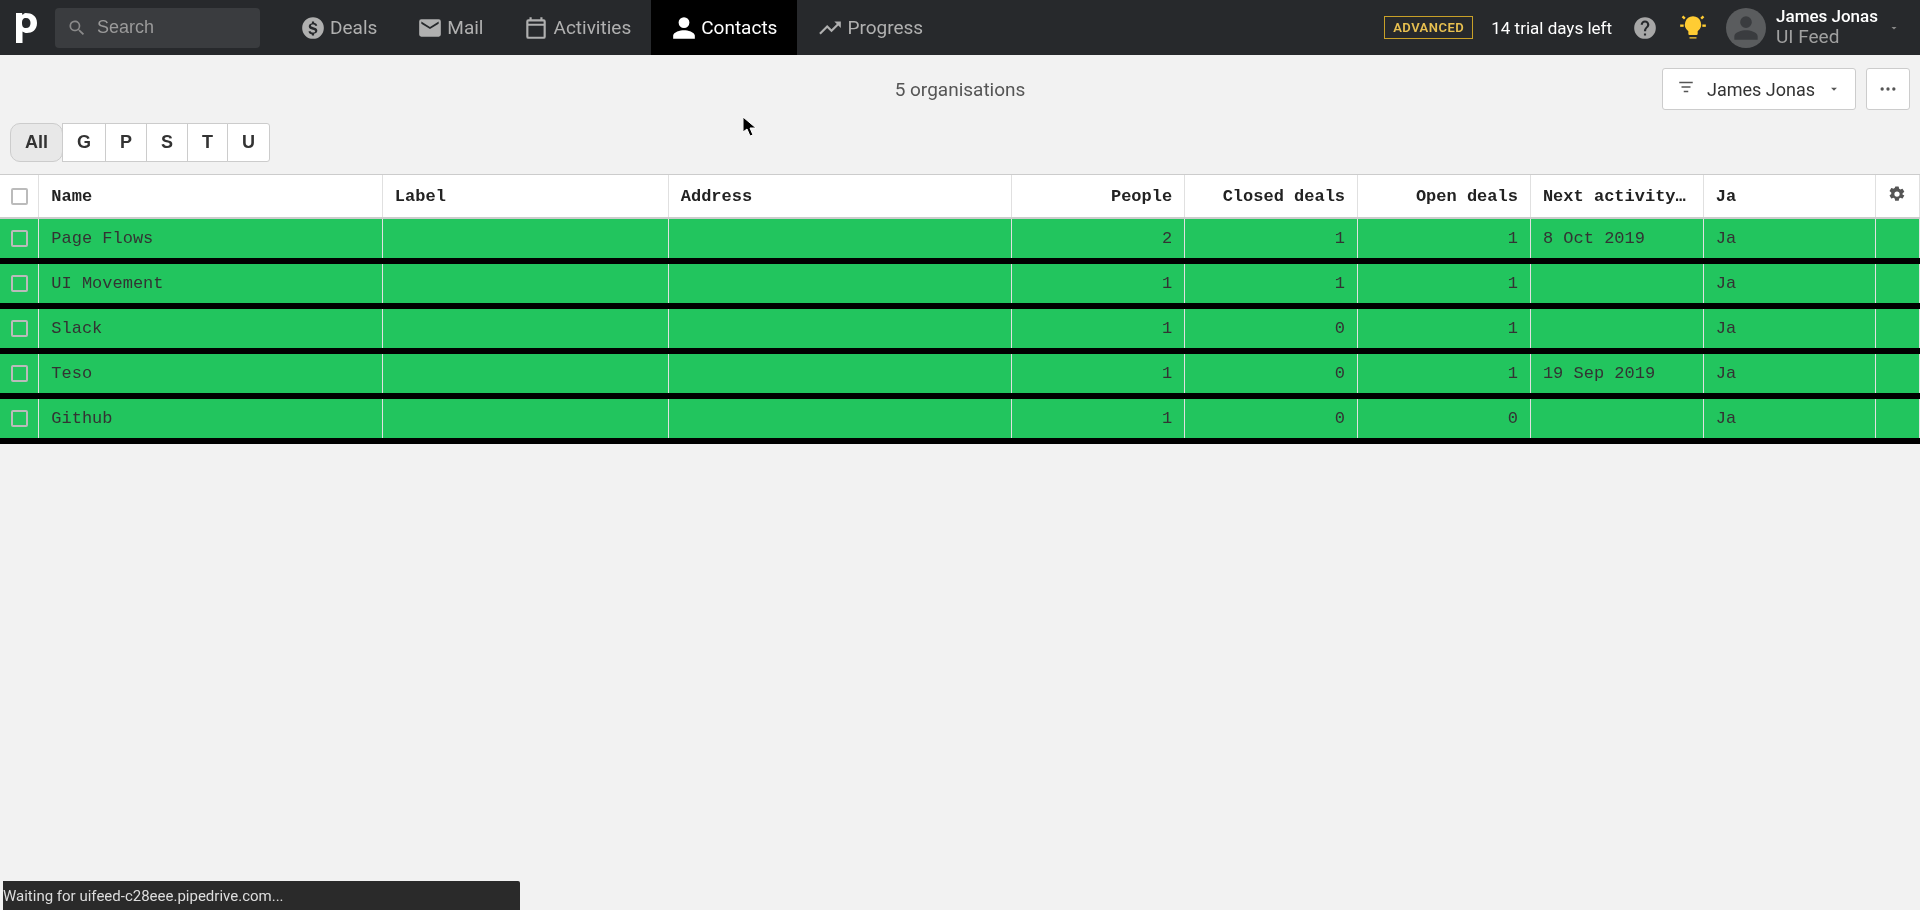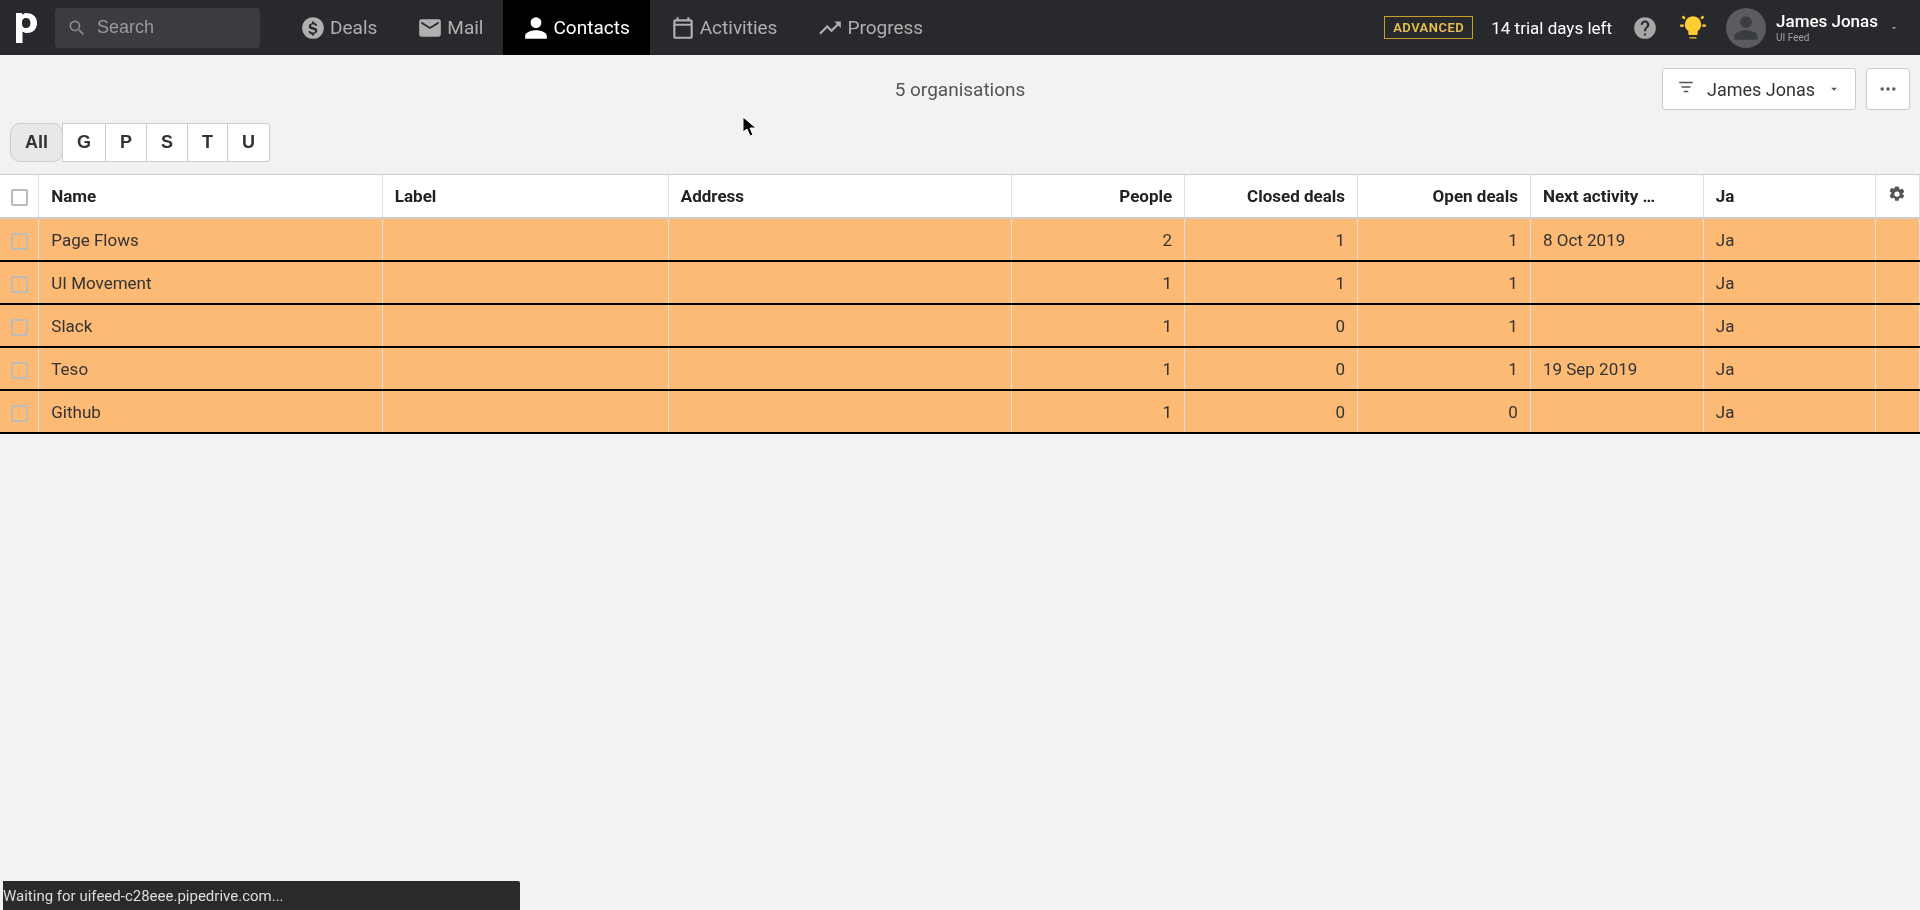--- a/index.html
+++ b/index.html
@@ -25,42 +25,42 @@
     .badge-advanced { border: 1px solid #c8a028; color: #e8c050; font-size: 13px; padding: 3px 8px; letter-spacing: 0.5px; font-weight: 600; }
     .trial-text { color: #fff; font-size: 17px; }
     .header-icon-btn { display: flex; align-items: center; justify-content: center; cursor: pointer; width: 30px; height: 30px; }
     .header-icon-btn svg { fill: #a7a7a7; }
     .bulb svg { fill: #ffcc33; }
     .avatar { width: 40px; height: 40px; border-radius: 50%; background: #5a5c5e; display: flex; align-items: center; justify-content: center; }
     .avatar svg { fill: #3a3c3f; }
     .user-block { display: flex; align-items: center; gap: 10px; cursor: pointer; padding-right: 8px; }
     .user-text { line-height: 1.2; }
     .user-name { color: #fff; font-size: 17px; font-weight: 500; }
-    .user-sub { color: #a0a0a0; font-size: 10px; }
+    .user-sub { color: #a0a0a0; font-size: 19px; }
     .caret-down { display: flex; align-items: center; }
 
     
     .toolbar { display: flex; align-items: center; padding: 13px 10px; position: relative; }
     .btn-add { background: #26a626; color: #fff; border: none; border-radius: 3px; font-size: 18px; font-weight: 600; padding: 10px 18px; cursor: pointer; }
     .org-count { position: absolute; left: 50%; transform: translateX(-50%); font-size: 19px; color: #555; }
     .tb-right { margin-left: auto; display: flex; gap: 10px; }
     .filter-btn { background: #fff; border: 1px solid #ccc; border-radius: 3px; height: 42px; display: flex; align-items: center; padding: 0 14px; gap: 12px; cursor: pointer; font-size: 18px; color: #333; }
     .more-btn { background: #fff; border: 1px solid #ccc; border-radius: 3px; width: 44px; height: 42px; display: flex; align-items: center; justify-content: center; cursor: pointer; }
 
     
     .alpha-row { padding: 0 10px 12px 10px; display: flex; }
     .alpha-btn { background: #fff; border: 1px solid #ccc; padding: 8px 14px; font-size: 18px; color: #333; cursor: pointer; margin-left: -1px; font-weight: 600; }
     .alpha-btn:first-child { border-radius: 3px 0 0 3px; margin-left: 0; }
     .alpha-btn:last-child { border-radius: 0 3px 3px 0; }
     .alpha-btn.active { background: #e8e8e8; border-radius: 10px; }
 
     
-    .table-wrap { border-top: 1px solid #ccc; background: #fdba74; }
+    .table-wrap { border-top: 1px solid #ccc; background: #22c55e; font-family: Liberation Mono, monospace; }
     table { width: 100%; border-collapse: collapse; table-layout: fixed; }
-    th, td { border-right: 1px solid #e0e0e0; border-bottom: 2px solid #000000; padding: 10px 12px; font-size: 17px; text-align: left; height: 43px; white-space: nowrap; overflow: hidden; text-overflow: ellipsis; }
+    th, td { border-right: 1px solid #e0e0e0; border-bottom: 6px solid #000000; padding: 10px 12px; font-size: 17px; text-align: left; height: 43px; white-space: nowrap; overflow: hidden; text-overflow: ellipsis; }
     th { font-weight: 700; color: #222; background: #fff; border-bottom: 2px solid #ccc; }
     td { color: #333; }
     .col-check { width: 35px; text-align: center; padding: 0; }
     .col-name { width: 310px; }
     .col-label { width: 258px; }
     .col-address { width: 310px; }
     .col-people { width: 156px; }
     .col-closed { width: 156px; }
     .col-open { width: 156px; }
     .col-next { width: 156px; }
@@ -103,35 +103,35 @@
       <span>Deals</span>
     </div>
     <div class="nav-item">
       <span class="icon">
           <svg width="26" height="26" viewBox="0 0 24 24">
             <path d="M20 4H4a2 2 0 0 0-2 2v12a2 2 0 0 0 2 2h16a2 2 0 0 0 2-2V6a2 2 0 0 0-2-2zm0 4-8 5-8-5V6l8 5 8-5z"></path>
           </svg>
         </span>
       <span>Mail</span>
     </div>
+    <div class="nav-item">
+      <span class="icon">
+          <svg width="26" height="26" viewBox="0 0 24 24">
+            <path d="M19 4h-1V2h-2v2H8V2H6v2H5a2 2 0 0 0-2 2v14a2 2 0 0 0 2 2h14a2 2 0 0 0 2-2V6a2 2 0 0 0-2-2zm0 16H5V10h14zm0-12H5V6h14z"></path>
+          </svg>
+        </span>
+      <span>Activities</span>
+    </div>
     <div class="nav-item active">
       <span class="icon">
           <svg width="26" height="26" viewBox="0 0 24 24">
             <path d="M12 12a5 5 0 1 0-5-5 5 5 0 0 0 5 5zm0 2c-3.3 0-10 1.7-10 5v3h20v-3c0-3.3-6.7-5-10-5z"></path>
           </svg>
         </span>
       <span>Contacts</span>
-    </div>
-    <div class="nav-item">
-      <span class="icon">
-          <svg width="26" height="26" viewBox="0 0 24 24">
-            <path d="M19 4h-1V2h-2v2H8V2H6v2H5a2 2 0 0 0-2 2v14a2 2 0 0 0 2 2h14a2 2 0 0 0 2-2V6a2 2 0 0 0-2-2zm0 16H5V10h14zm0-12H5V6h14z"></path>
-          </svg>
-        </span>
-      <span>Activities</span>
     </div>
     <div class="nav-item">
       <span class="icon">
           <svg width="26" height="26" viewBox="0 0 24 24">
             <path d="m16 6 2.3 2.3-4.9 4.9-4-4L2 16.6 3.4 18l6-6 4 4 6.3-6.3L22 12V6z"></path>
           </svg>
         </span>
       <span>Progress</span>
     </div>
   </div>

